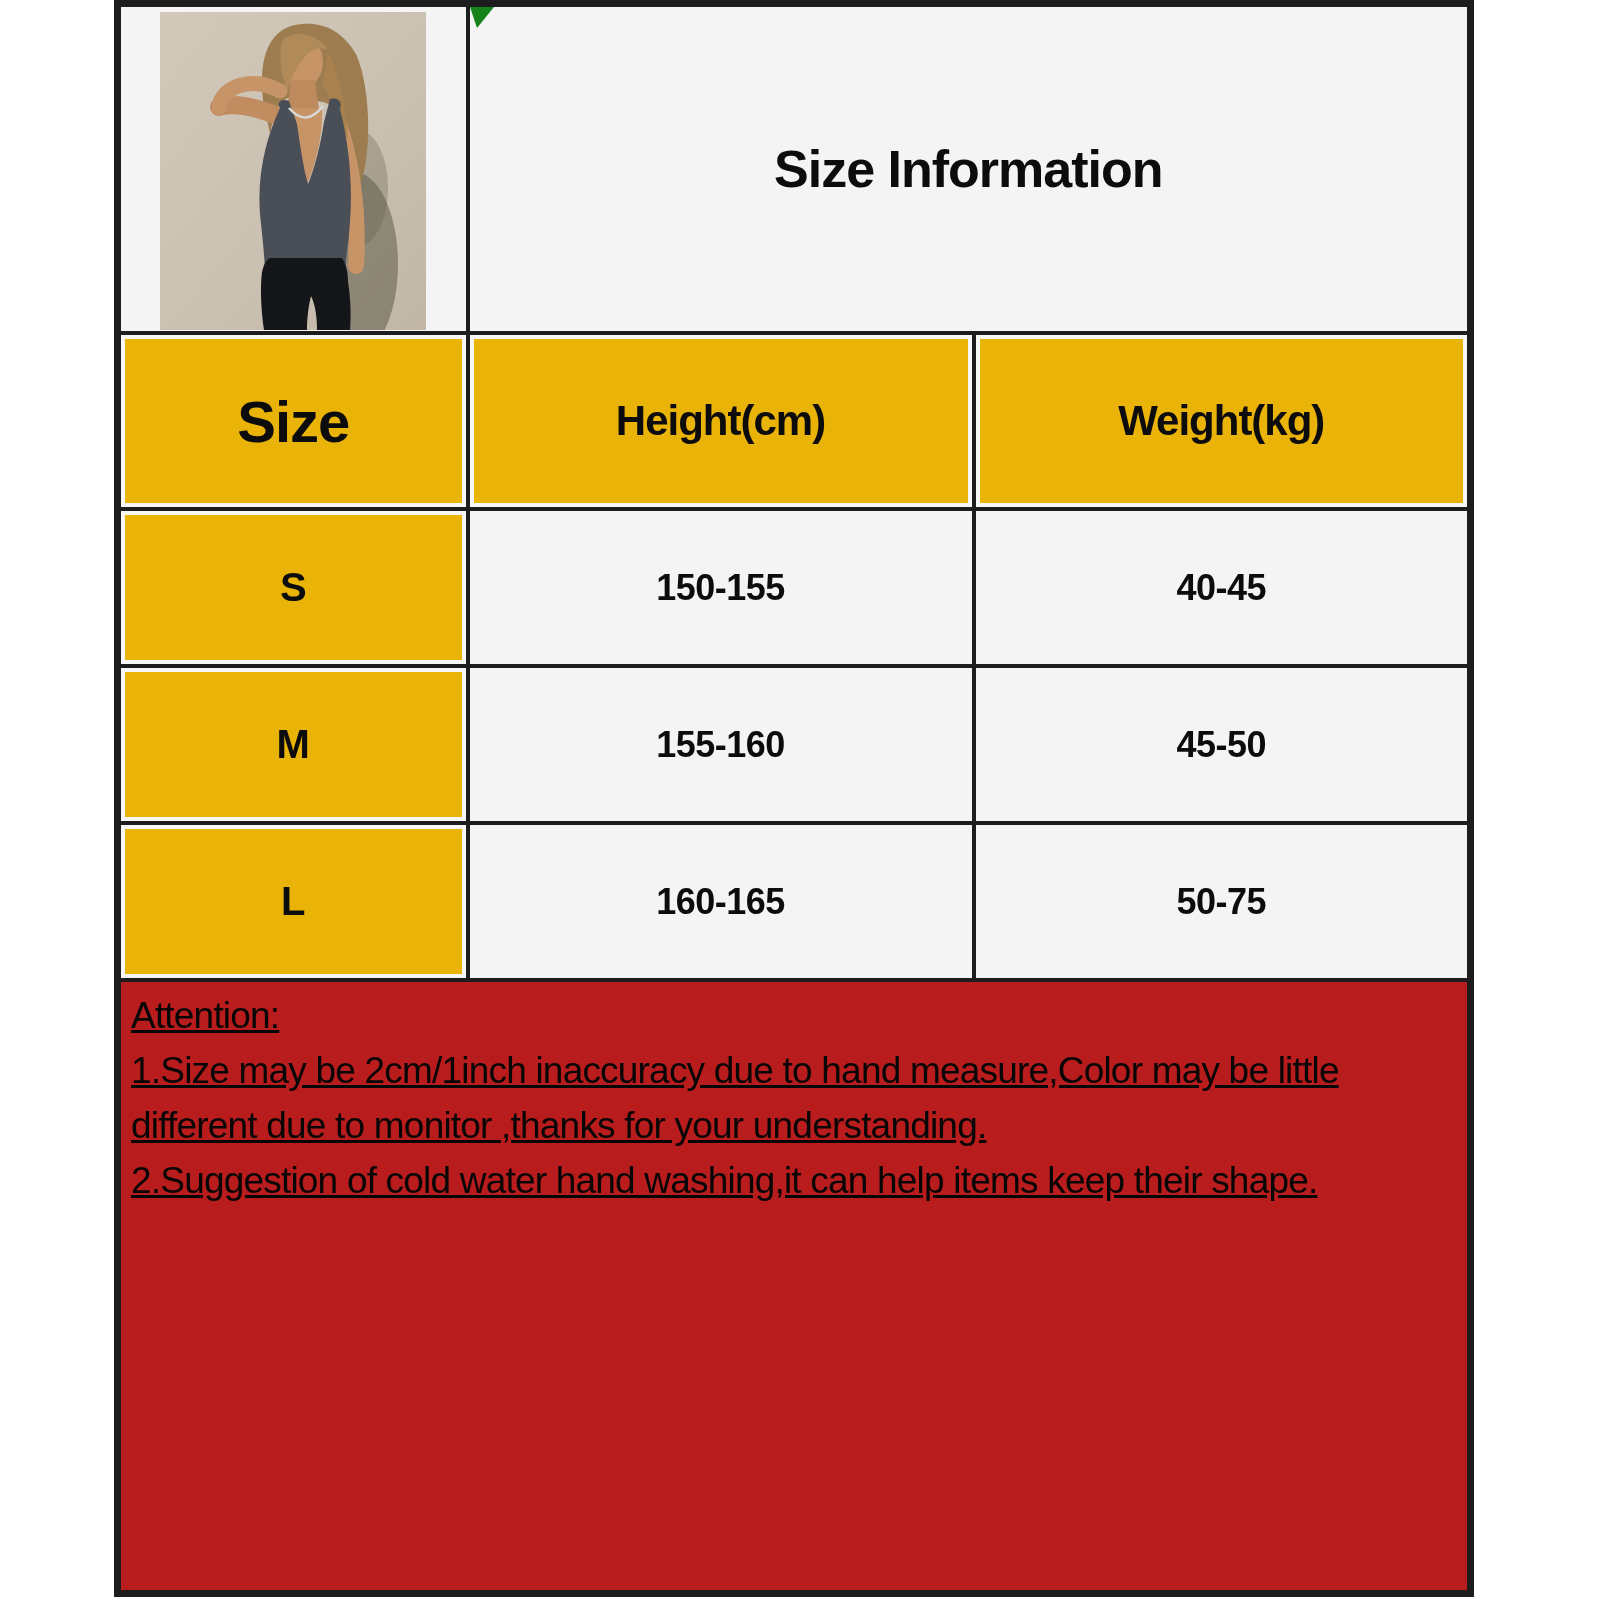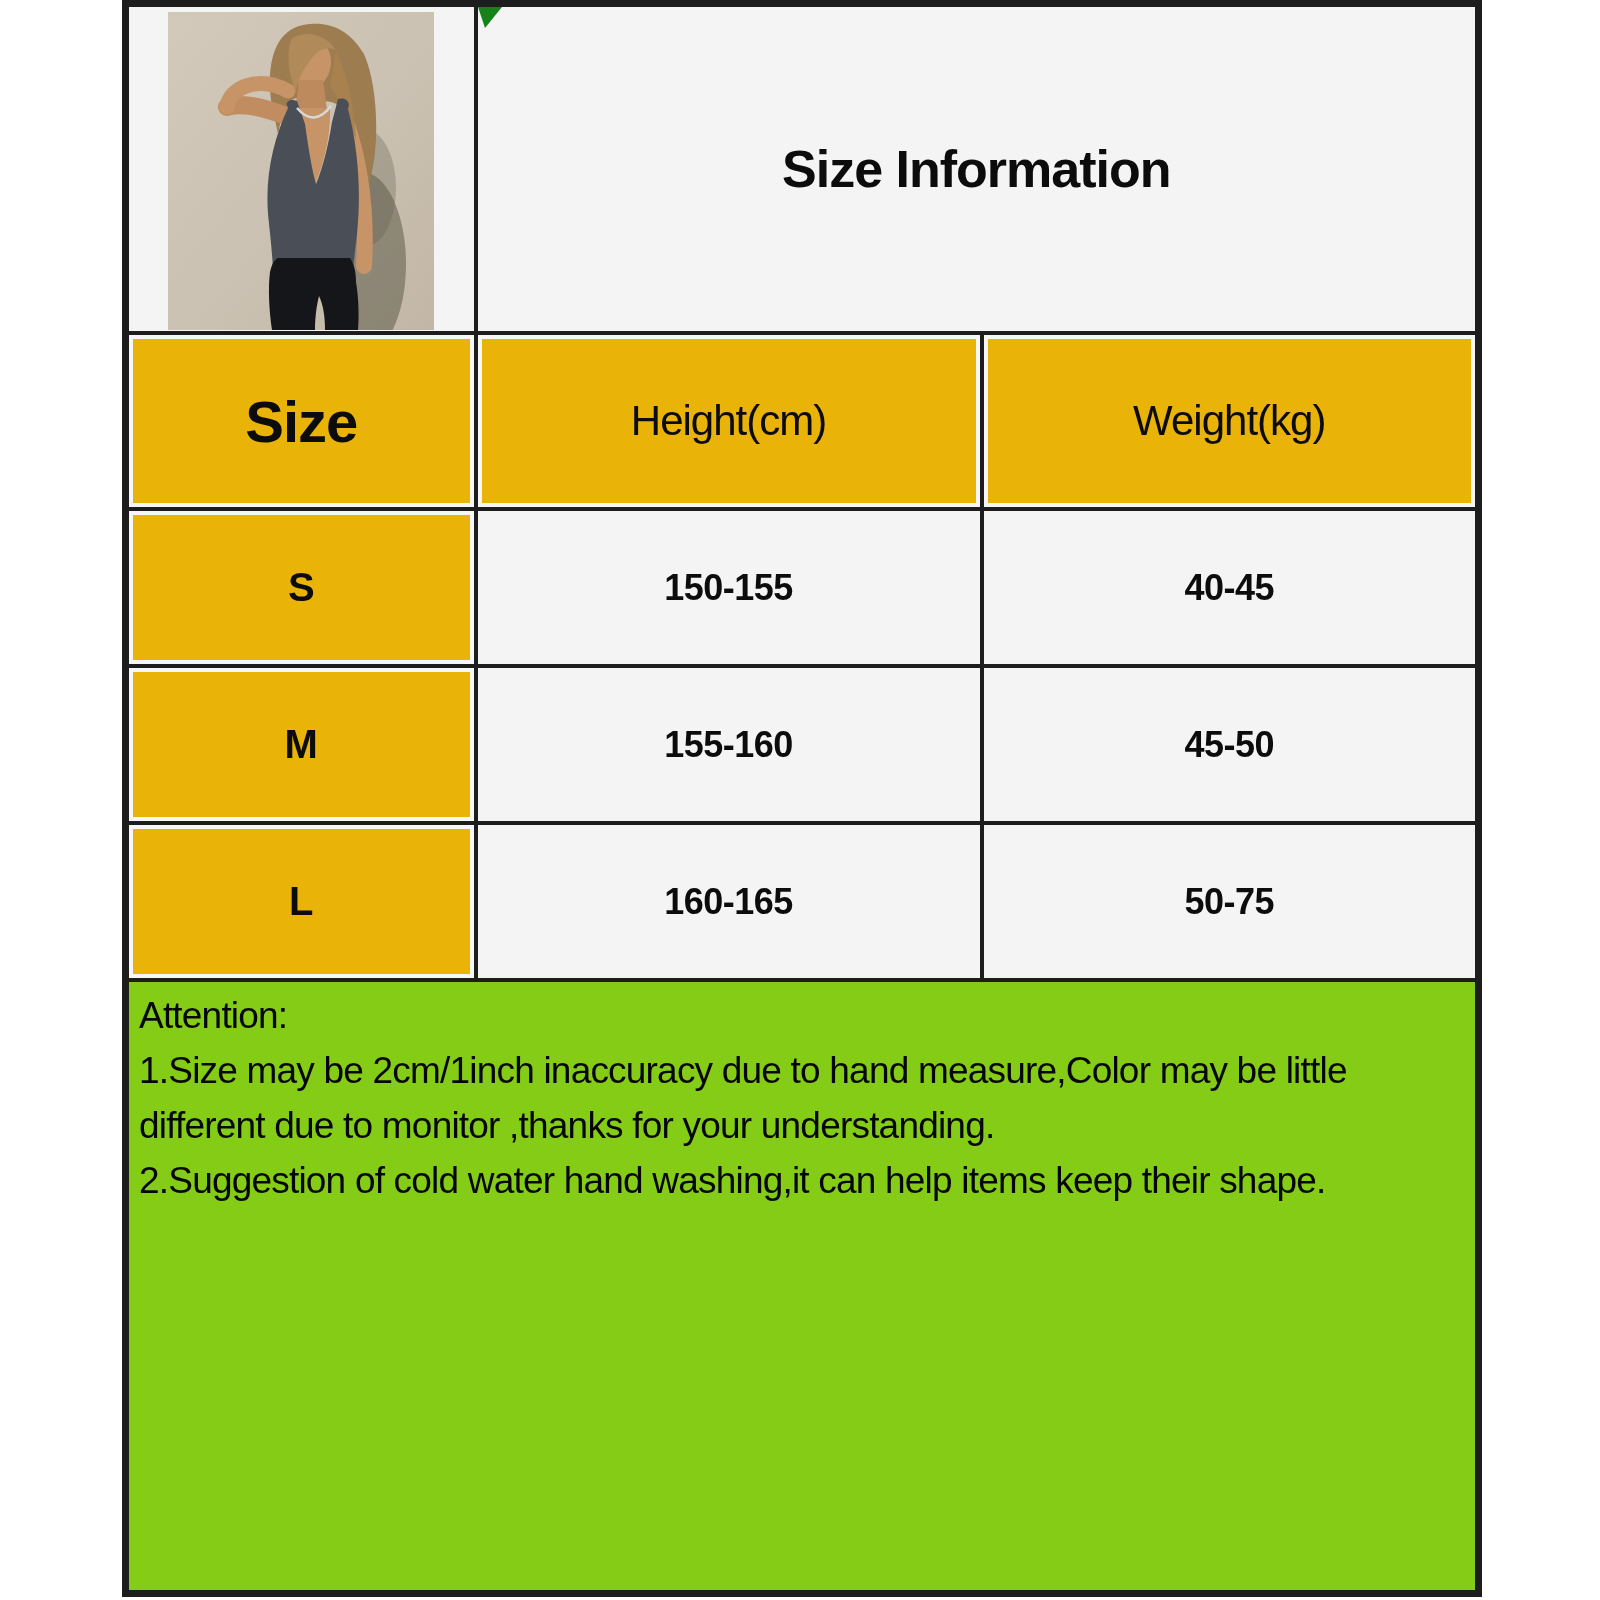--- a/index.html
+++ b/index.html
@@ -4,21 +4,21 @@
 <style>
   html,body{margin:0;padding:0;}
   body{
     width:1600px;height:1600px;background:#ffffff;
     font-family:"Liberation Sans", sans-serif;
     -webkit-font-smoothing:antialiased;
   }
   .page{position:relative;width:1600px;height:1600px;overflow:hidden;background:#ffffff;}
 
   .sheet{
-    position:absolute;left:122px;top:0;width:1353px;height:1597px;
+    position:absolute;left:114px;top:0;width:1353px;height:1597px;
   }
   table.size-table{
     width:100%;height:100%;
     border-collapse:collapse;table-layout:fixed;
     border:7px solid #1d1d1d;
   }
   td{
     border:4px solid #1d1d1d;
     vertical-align:middle;
     text-align:center;
@@ -42,21 +42,21 @@
   .img-cell{background:#f4f4f4;padding:0;}
   .img-cell svg{display:block;margin:4px auto 0 auto;}
 
   .title-cell{
     position:relative;
     font-weight:bold;font-size:52px;letter-spacing:-1px;
   }
   .flag{position:absolute;left:0;top:0;line-height:0;}
 
   .head-size{font-weight:bold;font-size:58px;letter-spacing:-1px;}
-  .head-col{font-weight:normal;font-size:42px;letter-spacing:-1px;}
+  .head-col{font-weight:bold;font-size:42px;letter-spacing:-1px;}
 
   .size-label{font-weight:bold;font-size:40px;}
   .value{font-weight:bold;font-size:36px;letter-spacing:-0.5px;}
 
   .note-cell{
     text-align:left;vertical-align:top;
     padding:6px 10px 0 10px;
     font-size:37px;line-height:55px;letter-spacing:-0.8px;
     color:#060606;
   }
@@ -138,21 +138,21 @@
         <td class="cell-light value">155-160</td>
         <td class="cell-light value">45-50</td>
       </tr>
       <tr class="r-data">
         <td class="cell-gray size-label">L</td>
         <td class="cell-light value">160-165</td>
         <td class="cell-light value">50-75</td>
       </tr>
 
       <tr class="r-note">
-        <td class="note-cell" colspan="3" style="background:#84cc16;">
+        <td class="note-cell" colspan="3" style="background:#b91c1c;text-decoration:underline;">
           <p class="line">Attention:</p>
           <p class="line">1.Size may be 2cm/1inch inaccuracy due to hand measure,Color may be little different due to monitor ,thanks for your understanding.</p>
           <p class="line">2.Suggestion of cold water hand washing,it can help items keep their shape.</p>
         </td>
       </tr>
     </tbody>
       </table>
   </div>
 </div>
 

